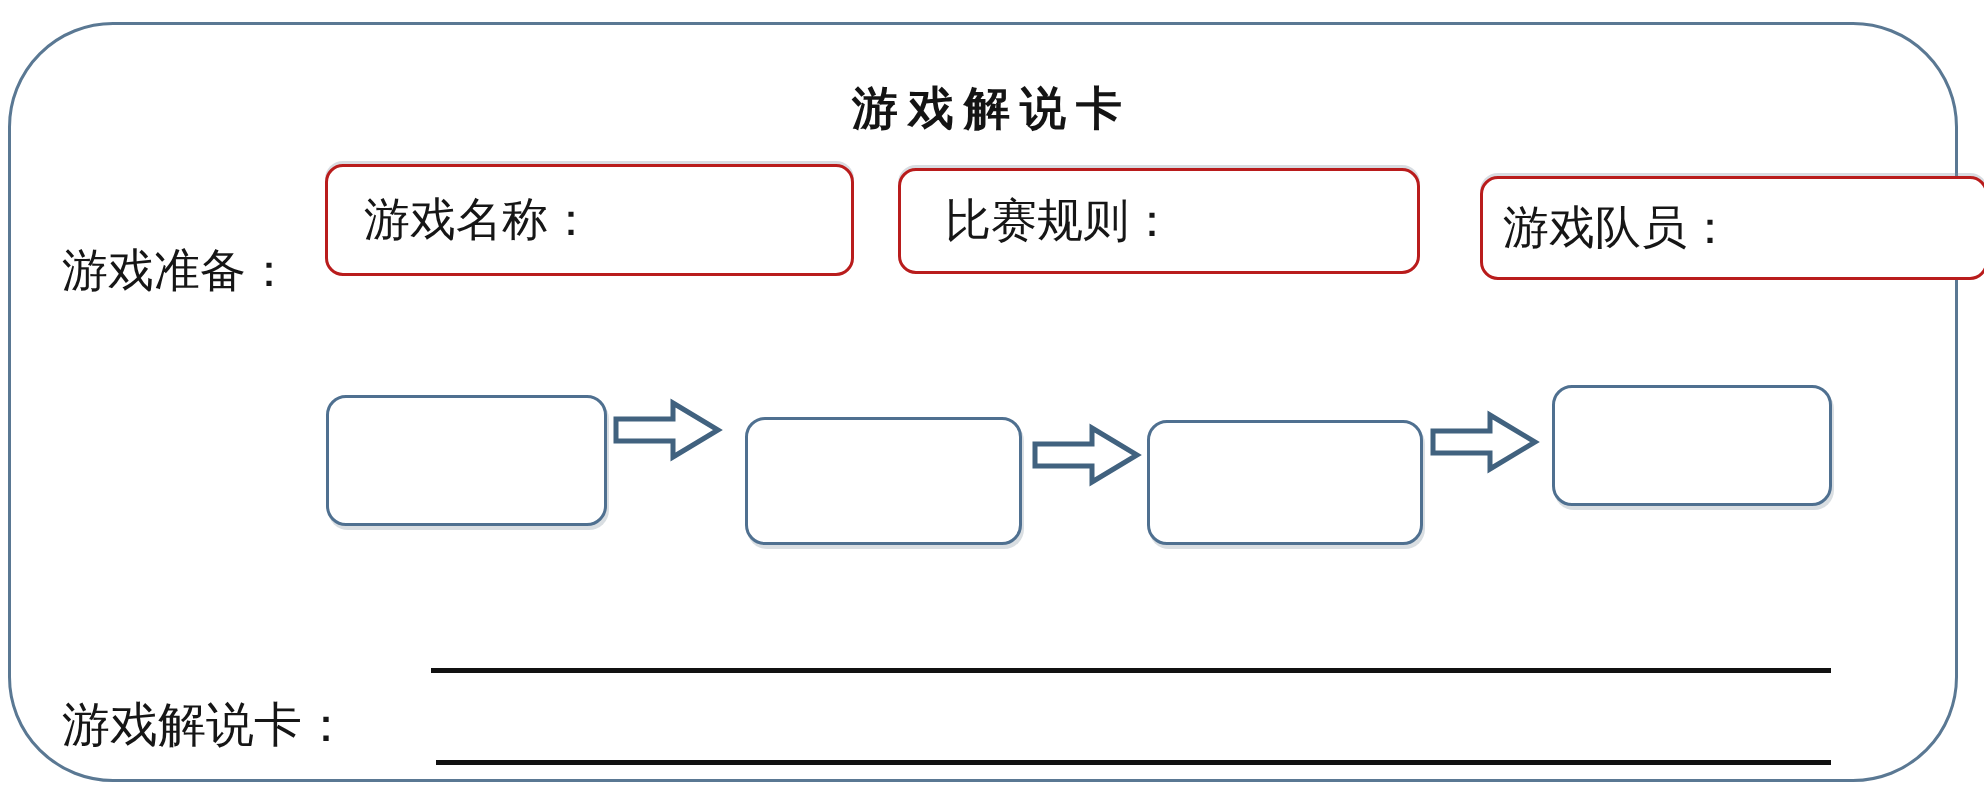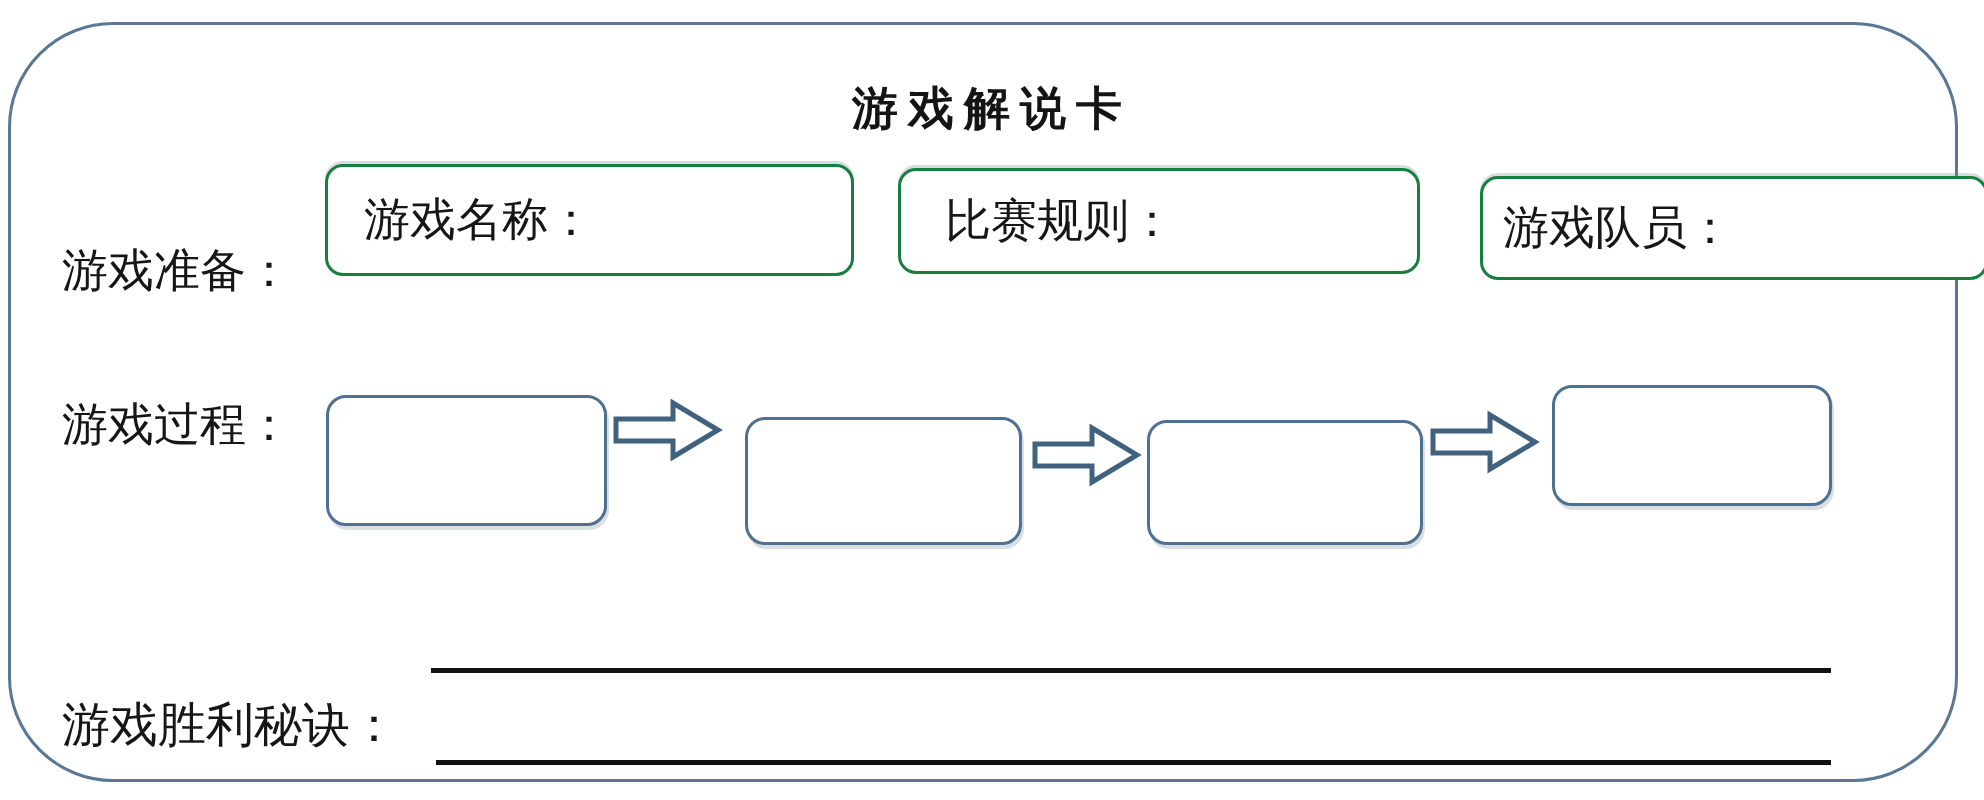--- a/index.html
+++ b/index.html
@@ -41,21 +41,21 @@
     position: absolute;
     font-size: 46px;
     font-weight: 500;
     color: #161616;
     white-space: nowrap;
     line-height: 1.45;
   }
   .lbl-big { font-size: 48px; }
   .prep-box {
     position: absolute;
-    border: 3px solid #15803d;
+    border: 3px solid #b91c1c;
     border-radius: 18px;
     background: #ffffff;
     box-sizing: border-box;
     display: flex;
     align-items: center;
     font-size: 46px;
     font-weight: 500;
     color: #161616;
     box-shadow: 0 -3px 0 rgba(125,140,155,0.30);
     white-space: nowrap;
@@ -94,21 +94,20 @@
   </div>
 
   <div class="prep-box" style="left:898px; top:168px; width:522px; height:106px; padding-left:44px;">
     <span>比赛规则：</span>
   </div>
 
   <div class="prep-box" style="left:1480px; top:176px; width:508px; height:104px; padding-left:20px;">
     <span>游戏队员：</span>
   </div>
 
-  <div class="lbl" style="left:62px; top:392px;">游戏过程：</div>
 
   <div class="step-box" style="left:326px; top:395px; width:281px; height:131px;"></div>
 
   <svg class="arrow" style="left:613px; top:398px;" viewBox="0 0 110 64">
     <polygon points="3,21 60,21 60,5 105,32 60,59 60,43 3,43" fill="#ffffff" stroke="#41627f" stroke-width="5" stroke-linejoin="miter"></polygon>
   </svg>
 
   <div class="step-box" style="left:745px; top:417px; width:277px; height:128px;"></div>
 
   <svg class="arrow" style="left:1032px; top:423px;" viewBox="0 0 110 64">
@@ -118,16 +117,16 @@
   <div class="step-box" style="left:1147px; top:420px; width:276px; height:125px;"></div>
 
   <svg class="arrow" style="left:1430px; top:410px;" viewBox="0 0 110 64">
     <polygon points="3,21 60,21 60,5 105,32 60,59 60,43 3,43" fill="#ffffff" stroke="#41627f" stroke-width="5" stroke-linejoin="miter"></polygon>
   </svg>
 
   <div class="step-box" style="left:1552px; top:385px; width:280px; height:121px;"></div>
 
   <div class="fill-line" style="left:431px; top:668px; width:1400px;"></div>
 
-  <div class="lbl lbl-big" style="left:62px; top:690px;">游戏胜利秘诀：</div>
+  <div class="lbl lbl-big" style="left:62px; top:690px;">游戏解说卡：</div>
   <div class="fill-line" style="left:436px; top:760px; width:1395px;"></div>
 
 </div>
 
 </body></html>

